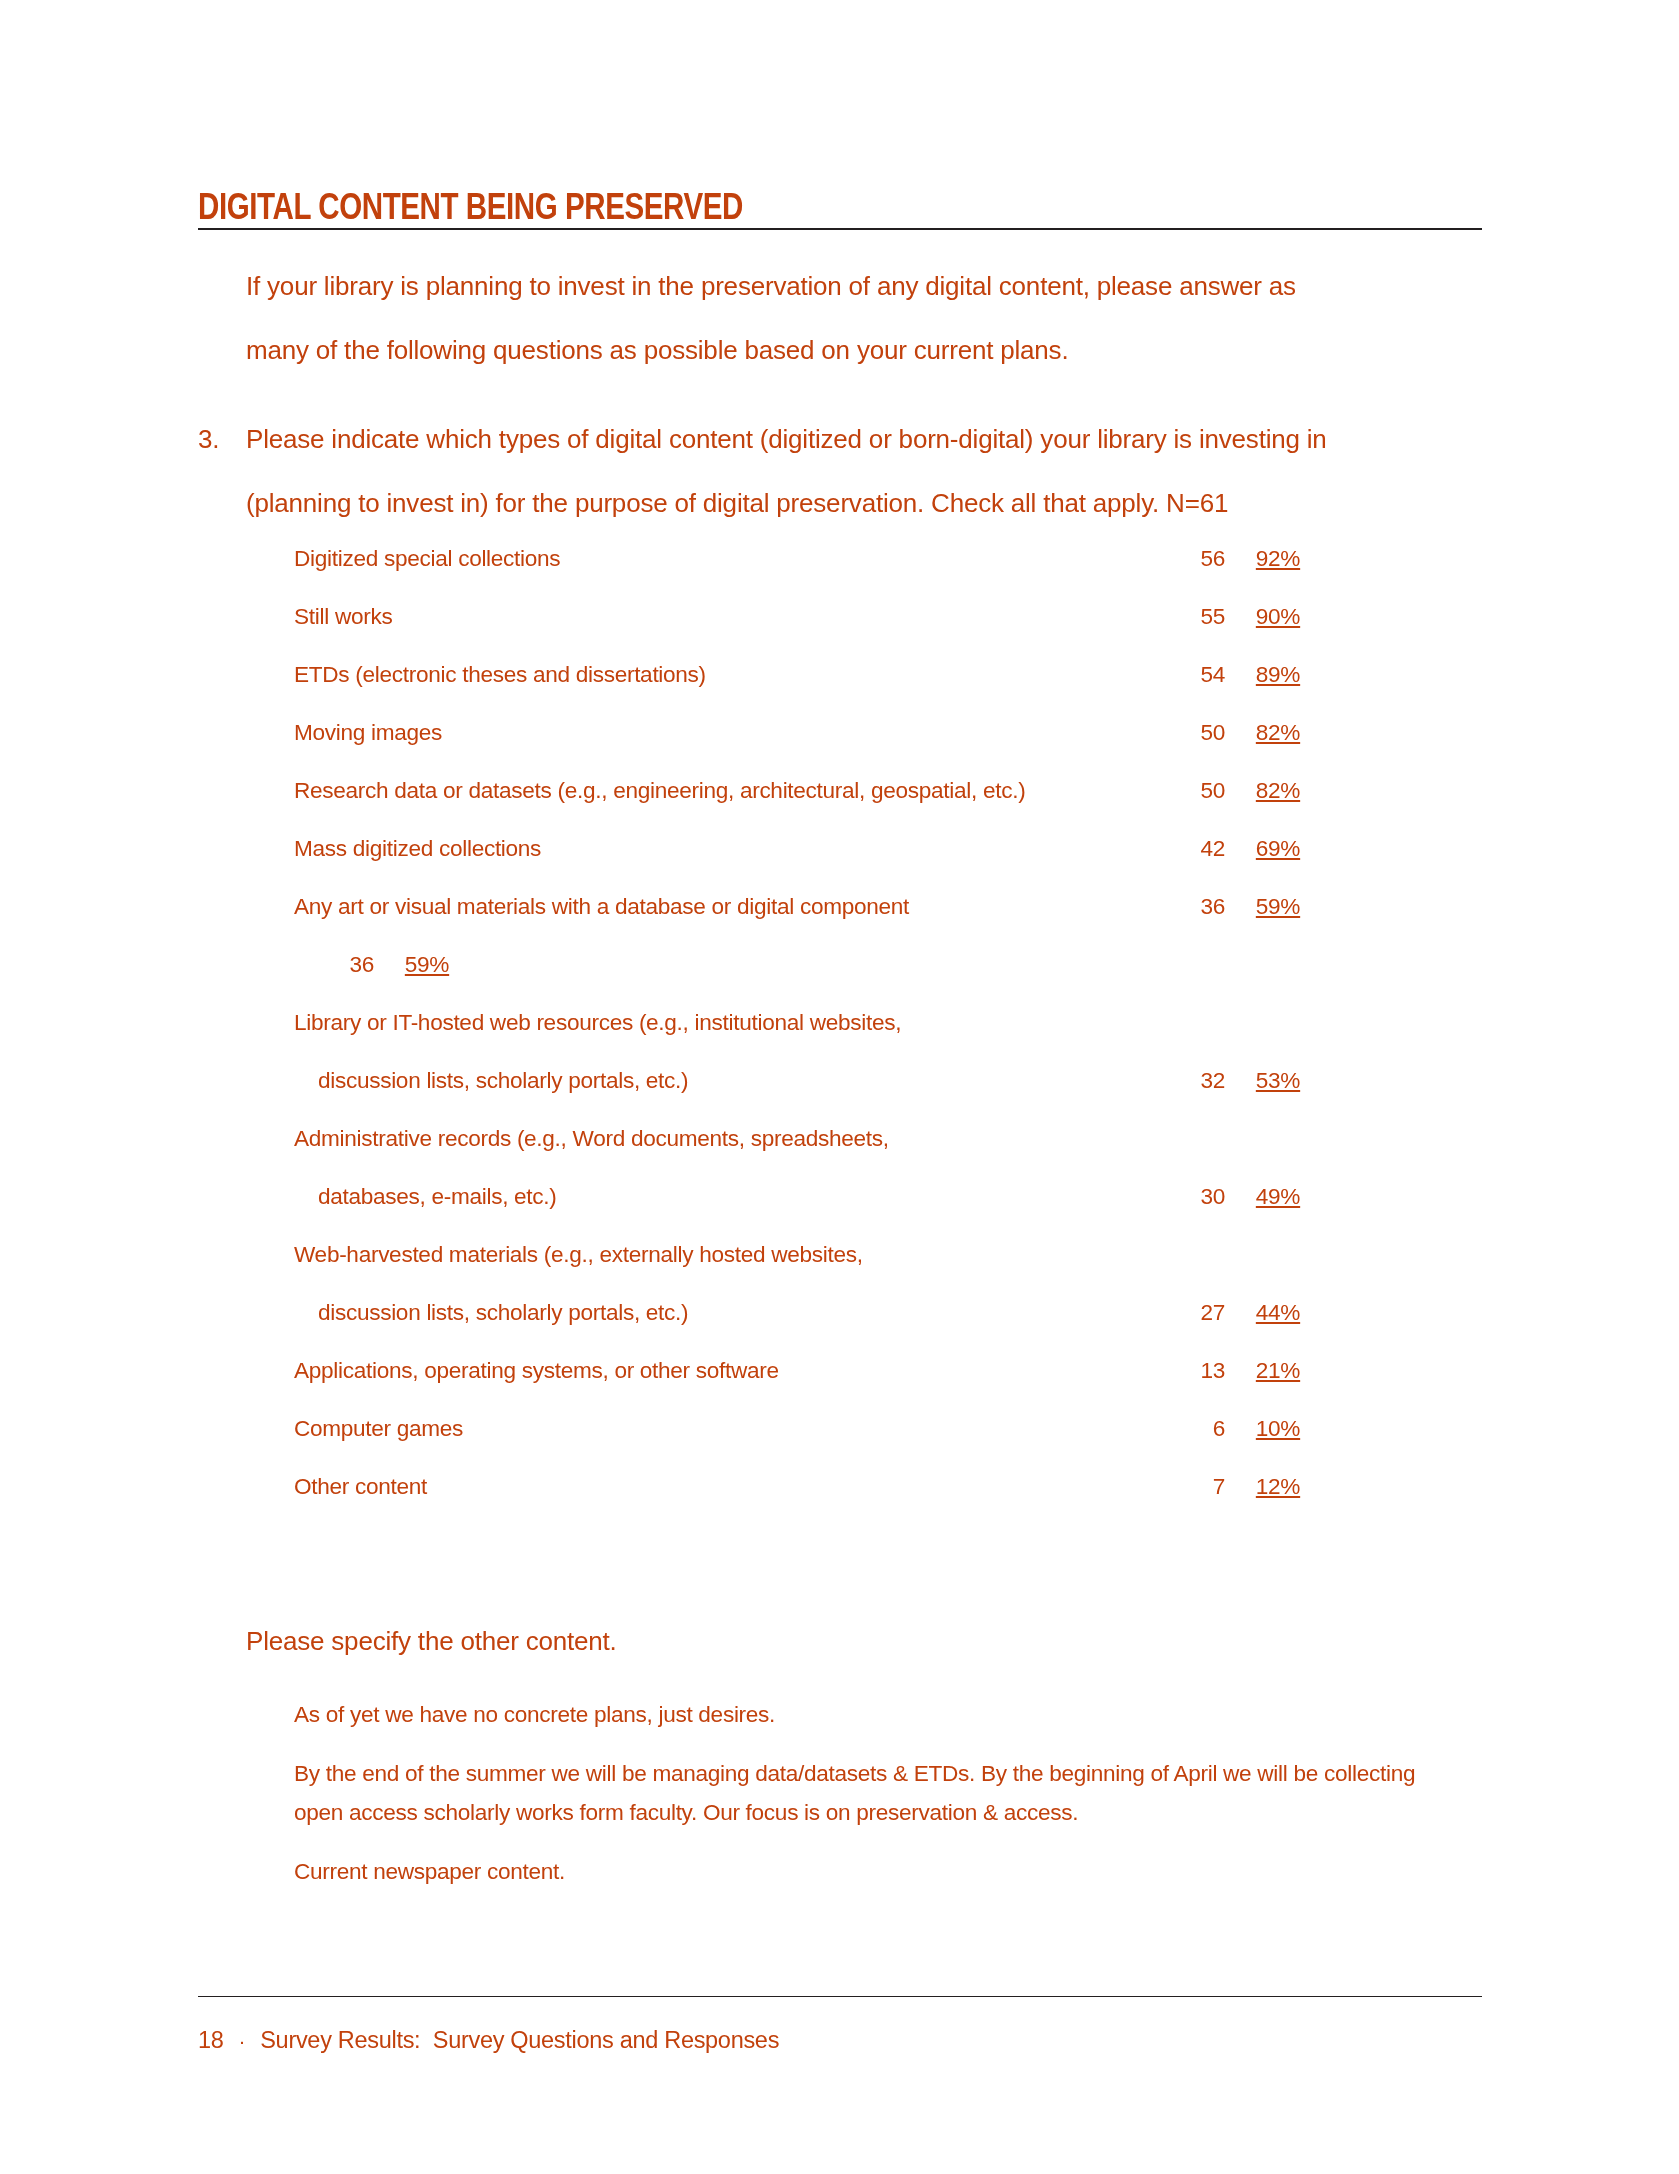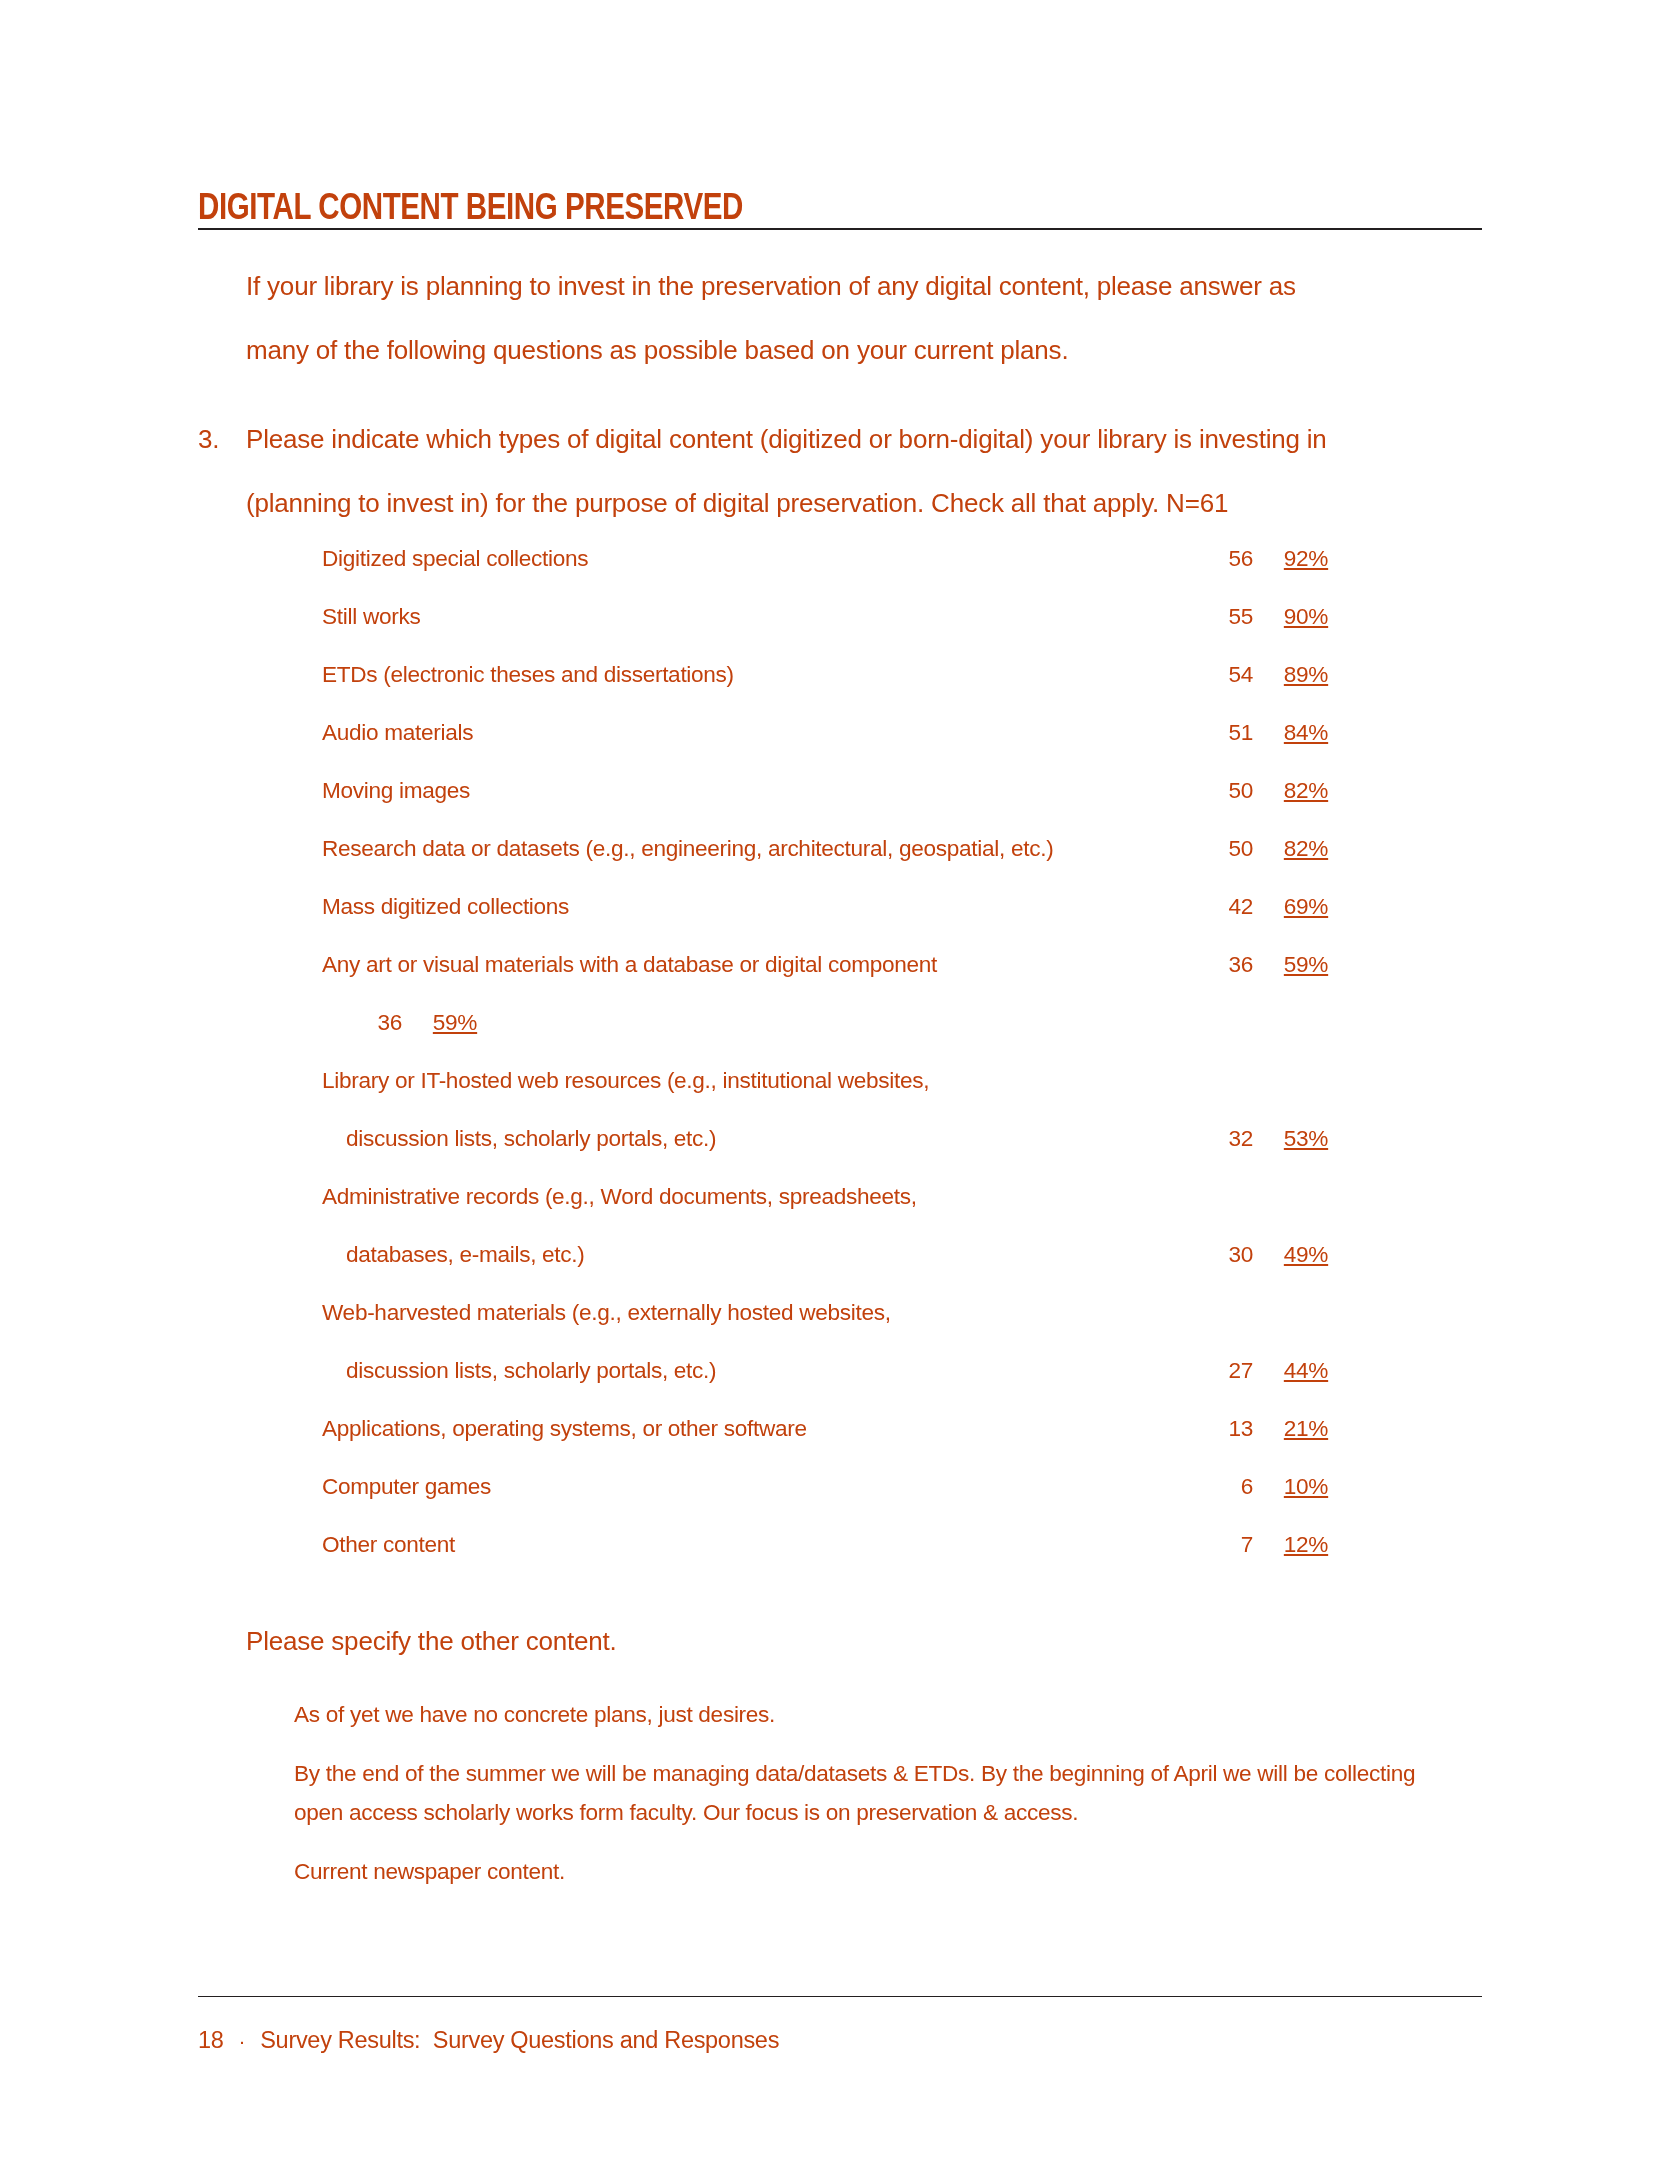--- a/index.html
+++ b/index.html
@@ -47,21 +47,20 @@
   }
   .qnum { width: 48px; flex: 0 0 48px; }
   .qtext { white-space: pre; }
   .table {
     position: absolute;
     top: 530px; left: 294px;
     width: 1037px;
     font-size: 22.6px;
     line-height: 58px;
     letter-spacing: -0.3px;
-    margin-left: 28px;
   }
   .trow { display: flex; align-items: flex-end; }
   .tlabel { flex: 1 1 auto; white-space: pre; }
   .tcount { flex: 0 0 80px; text-align: right; white-space: pre; }
   .tpct  { flex: 0 0 106px; text-align: center; white-space: pre; text-decoration: underline; }
   .specify-heading {
     position: absolute;
     top: 1626px; left: 246px;
     font-size: 26px;
     letter-spacing: -0.2px;
@@ -122,25 +121,20 @@
       <div class="tlabel">Still works</div>
       <div class="tcount">55</div>
       <div class="tpct">90%</div>
     </div>
     <div class="trow">
       <div class="tlabel">ETDs (electronic theses and dissertations)</div>
       <div class="tcount">54</div>
       <div class="tpct">89%</div>
     </div>
     <div class="trow">
-      <div class="tlabel">Audio materials</div>
-      <div class="tcount">51</div>
-      <div class="tpct">84%</div>
-    </div>
-    <div class="trow">
       <div class="tlabel">Moving images</div>
       <div class="tcount">50</div>
       <div class="tpct">82%</div>
     </div>
     <div class="trow">
       <div class="tlabel">Research data or datasets (e.g., engineering, architectural, geospatial, etc.)</div>
       <div class="tcount">50</div>
       <div class="tpct">82%</div>
     </div>
     <div class="trow">

